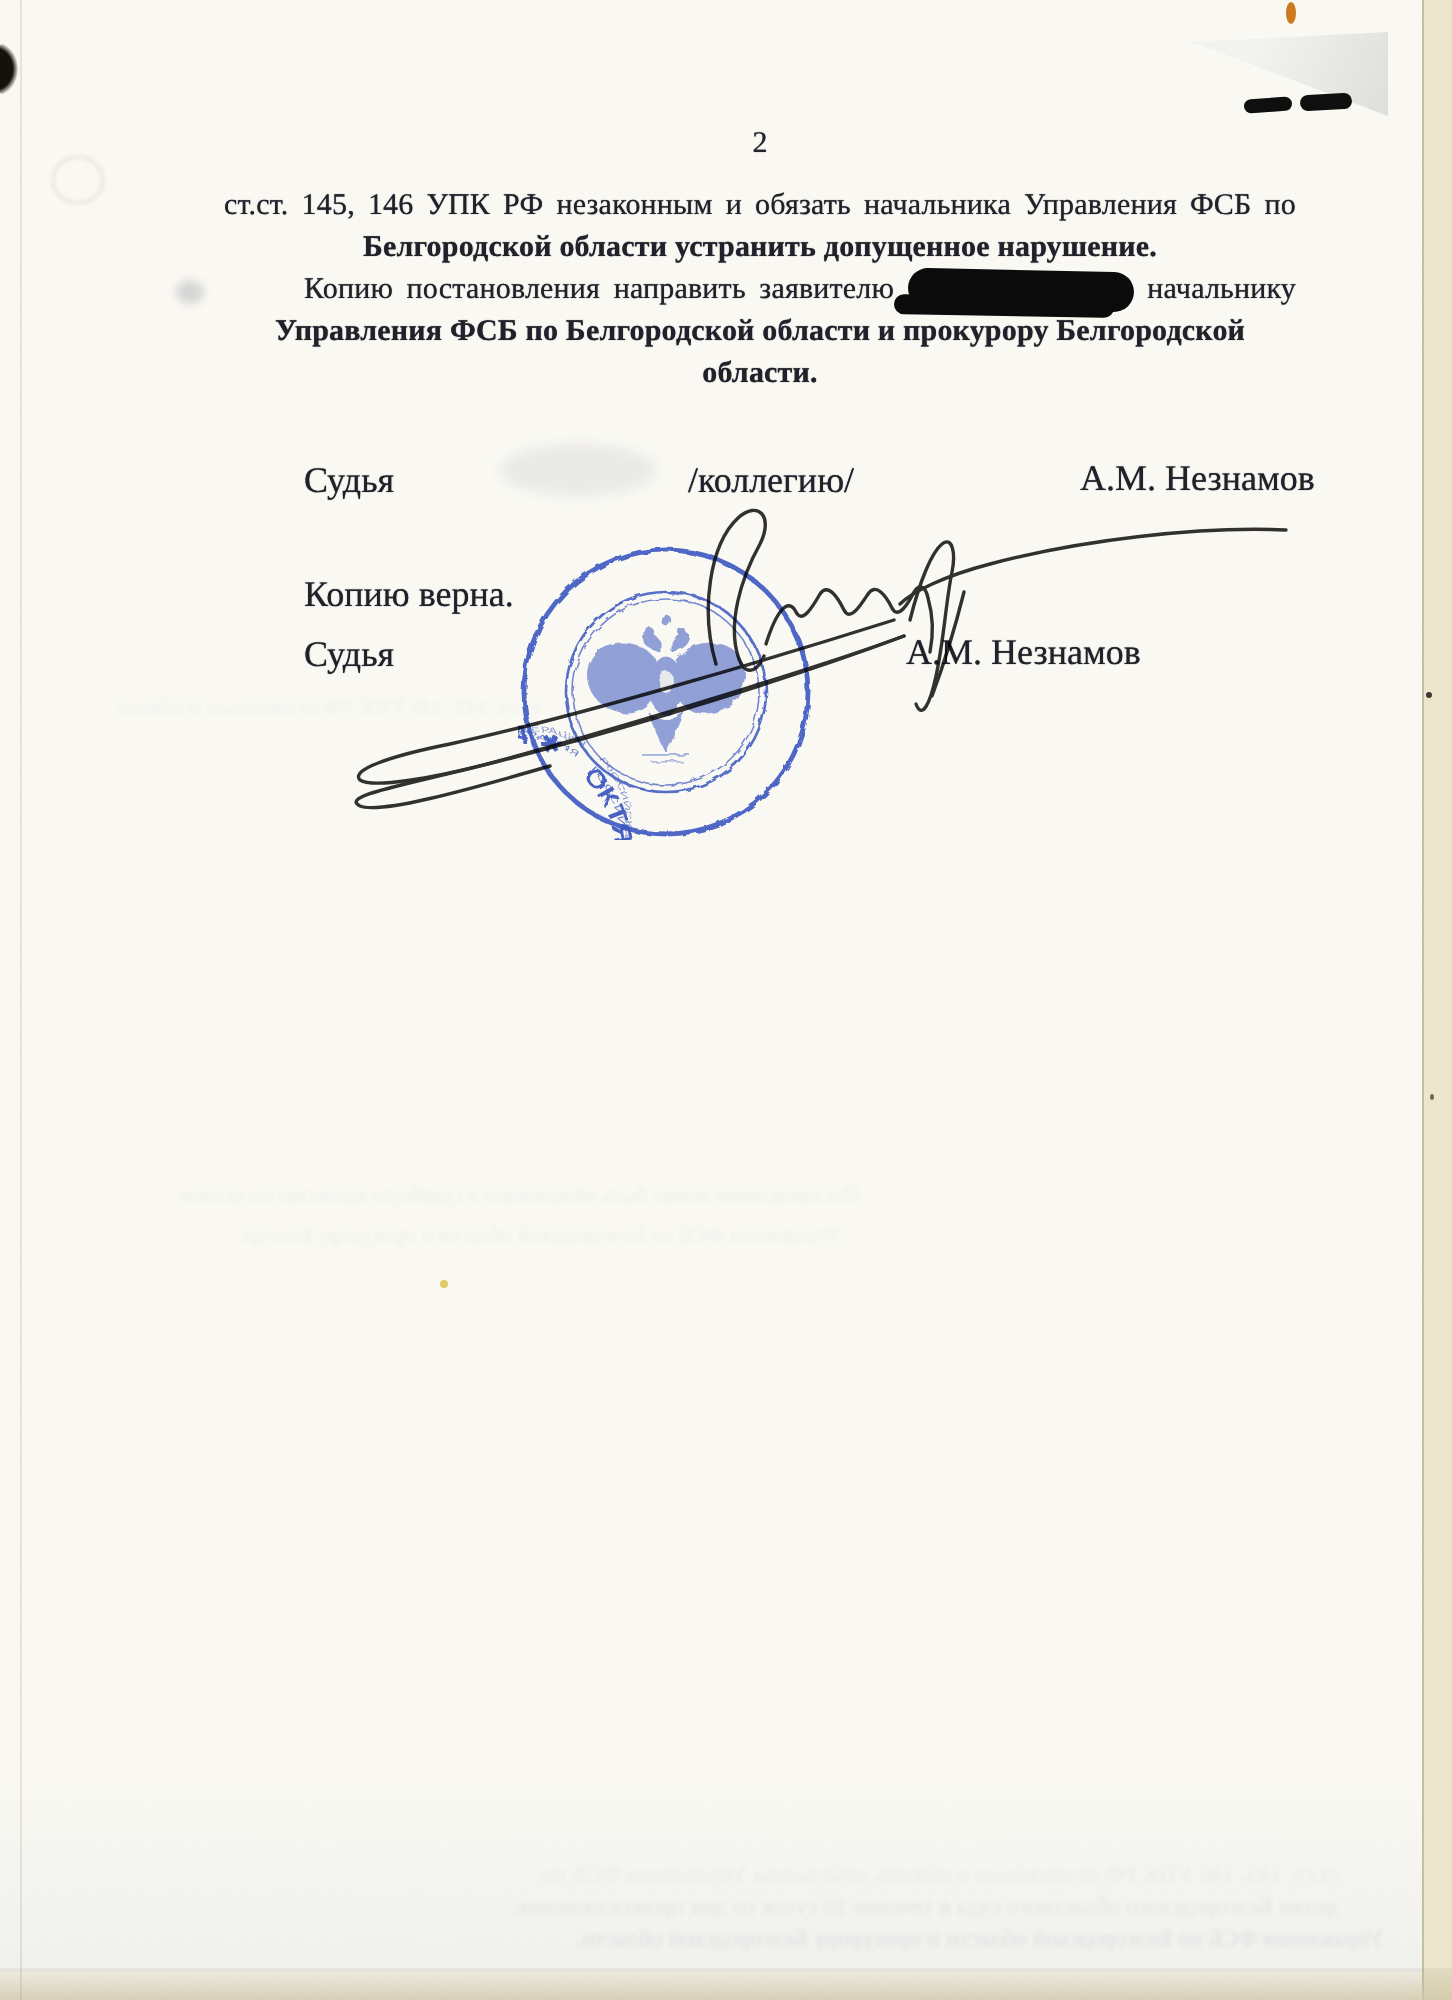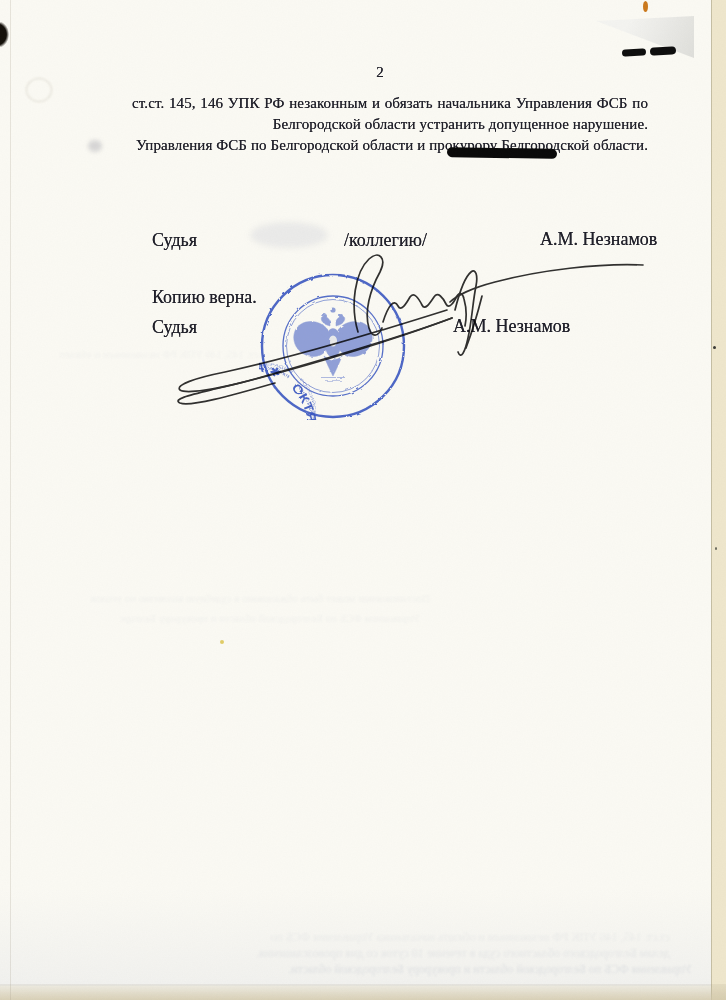--- a/index.html
+++ b/index.html
@@ -37,22 +37,22 @@
 
   
   .bleed{position:absolute;transform:scaleX(-1);color:#5d6c8e;filter:blur(1.1px);
     font-size:12px;white-space:nowrap;overflow:hidden;pointer-events:none;}
 
   
   .pagenum{position:absolute;left:112px;top:64px;width:536px;text-align:center;font-size:15px;
     text-shadow:0 0 .5px rgba(25,25,35,.85);}
   .bodytext{position:absolute;left:112px;top:93px;width:536px;font-size:15px;line-height:21px;
     text-shadow:0 0 .5px rgba(25,25,35,.85);letter-spacing:.1px;}
-  .jline{text-align:justify;text-align-last:justify;margin-left:20px;}
-  .jlast{text-align:right;}
+  .jline{text-align:justify;text-align-last:justify;}
+  .jlast{text-align:center;font-weight:bold;}
   .indent{display:inline-block;width:40px;}
   .redaction-bar{display:inline-block;width:113px;height:20px;background:#0a0a0a;border-radius:10px;
     vertical-align:-6px;transform:rotate(1.2deg);}
   .redaction-tail{position:absolute;left:447px;top:148px;width:110px;height:10px;background:#0a0a0a;
     border-radius:5px;transform:rotate(1deg);}
 
   .sig-item{position:absolute;font-size:18px;text-shadow:0 0 .5px rgba(25,25,35,.85);white-space:nowrap;}
   .row1-role{left:152px;top:230px;}
   .row1-note{left:344px;top:230px;}
   .row1-name{left:540px;top:229px;}
@@ -80,20 +80,21 @@
   <div class="bleed" style="left:72px;top:962px;width:620px;opacity:.13;">Управления ФСБ по Белгородской области и прокурору Белгородской области.</div>
   <div class="scuff-circle"></div>
   <div class="smudge1"></div>
   <div class="smudge2"></div>
 
   <div class="pagenum">2</div>
 
   <div class="bodytext">
     <div class="jline">ст.ст. 145, 146 УПК РФ незаконным и обязать начальника Управления ФСБ по</div>
     <div class="jlast">Белгородской области устранить допущенное нарушение.</div>
+    <div class="jline"><span class="indent"></span><span>Копию постановления направить заявителю</span> <span class="redaction-bar"></span> <span>начальнику</span></div>
     <div class="jlast">Управления ФСБ по Белгородской области и прокурору Белгородской области.</div>
   </div>
   <div class="redaction-tail"></div>
 
   <div class="sig-item row1-role">Судья</div>
   <div class="sig-item row1-note">/коллегию/</div>
   <div class="sig-item row1-name">А.М. Незнамов</div>
   <div class="sig-item copy-note">Копию верна.</div>
   <div class="sig-item row2-role">Судья</div>
   <div class="sig-item row2-name">А.М. Незнамов</div>

